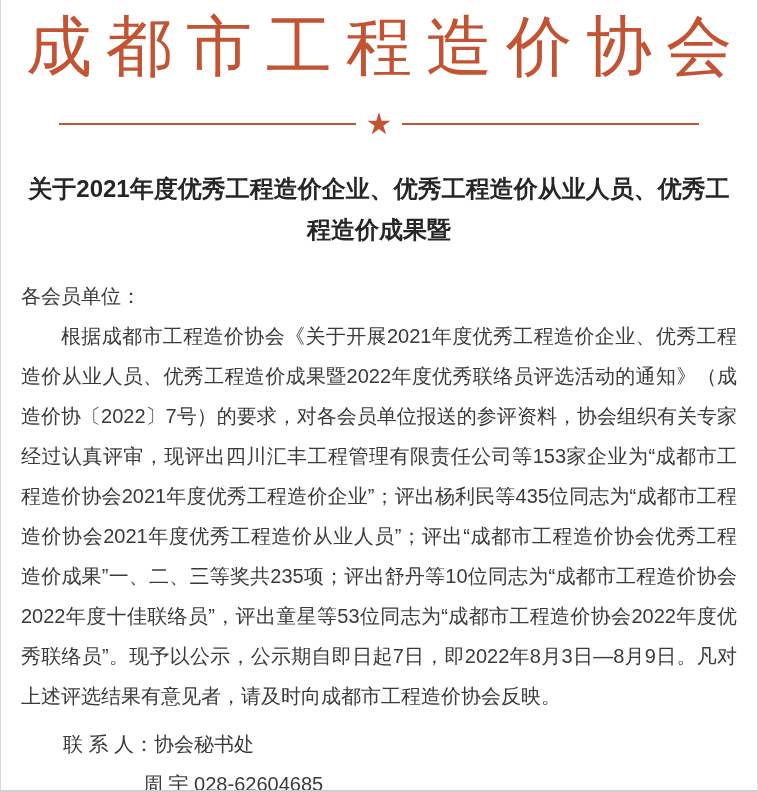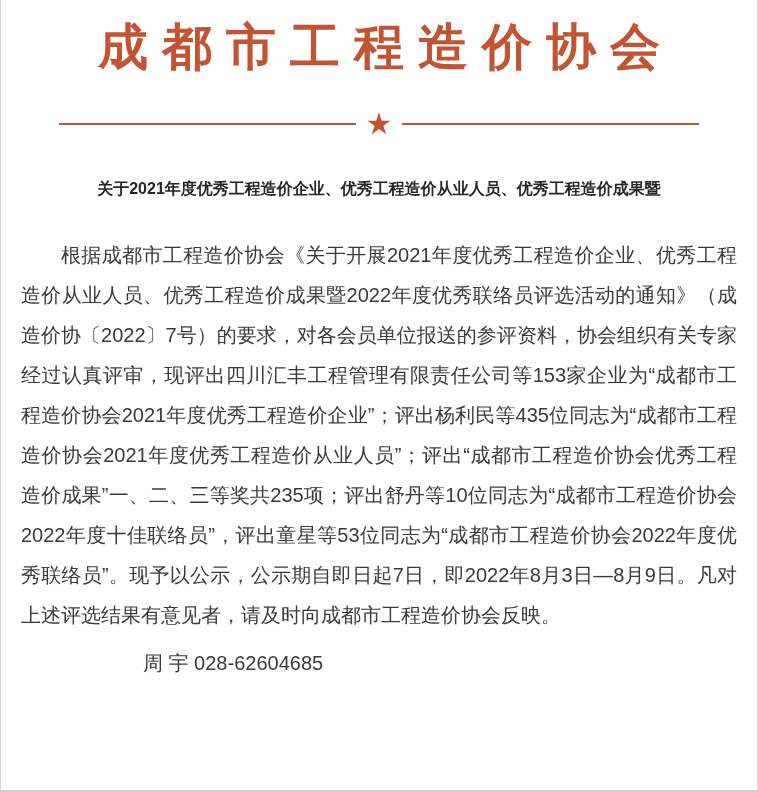--- a/index.html
+++ b/index.html
@@ -22,22 +22,22 @@
     height: 792px;
     background: #ffffff;
     border-left: 1px solid var(--border);
     border-right: 1px solid var(--border);
     border-bottom: 2px solid var(--border-bottom);
     padding: 14px 0 0 0;
     overflow: hidden;
   }
   .org-title {
     font-family: "Liberation Serif", "DejaVu Serif", serif;
-    font-size: 50px;
-    font-weight: 700;
+    font-size: 66px;
+    font-weight: 400;
     color: var(--accent);
     text-align: center;
     letter-spacing: 14px;
     text-indent: 14px;
     line-height: 58px;
     margin-top: 4px;
   }
   .divider {
     display: flex;
     align-items: center;
@@ -52,21 +52,21 @@
   .divider .star {
     color: var(--accent);
     font-size: 30px;
     line-height: 30px;
     margin: 0 10px;
   }
   .notice-title {
     margin: 28px 20px 0 20px;
     text-align: center;
     color: var(--heading);
-    font-size: 16px;
+    font-size: 24px;
     font-weight: 700;
     line-height: 41px;
   }
   .notice-title .t-line { display: block; }
   .doc-body {
     margin: 26px 20px 0 20px;
     color: var(--body-text);
     font-size: 20px;
     line-height: 40px;
   }
@@ -90,21 +90,23 @@
     <span class="rule"></span>
     <span class="star">★</span>
     <span class="rule"></span>
   </div>
 
   <h2 class="notice-title">
     <span class="t-line">关于2021年度优秀工程造价企业、优秀工程造价从业人员、优秀工程造价成果暨</span>
   </h2>
 
   <div class="doc-body">
+    <p class="salutation">各会员单位：</p>
 
     <p class="para">根据成都市工程造价协会《关于开展2021年度优秀工程造价企业、优秀工程造价从业人员、优秀工程造价成果暨2022年度优秀联络员评选活动的通知》（成造价协〔2022〕7号）的要求，对各会员单位报送的参评资料，协会组织有关专家经过认真评审，现评出四川汇丰工程管理有限责任公司等153家企业为“成都市工程造价协会2021年度优秀工程造价企业”；评出杨利民等435位同志为“成都市工程造价协会2021年度优秀工程造价从业人员”；评出“成都市工程造价协会优秀工程造价成果”一、二、三等奖共235项；评出舒丹等10位同志为“成都市工程造价协会2022年度十佳联络员”，评出童星等53位同志为“成都市工程造价协会2022年度优秀联络员”。现予以公示，公示期自即日起7日，即2022年8月3日—8月9日。凡对上述评选结果有意见者，请及时向成都市工程造价协会反映。</p>
 
     <div class="contact">
+      <p class="contact-line1">联 系 人：协会秘书处</p>
       <p class="contact-line2">周 宇  028-62604685</p>
     </div>
   </div>
 
 </div>
 
 </body></html>

